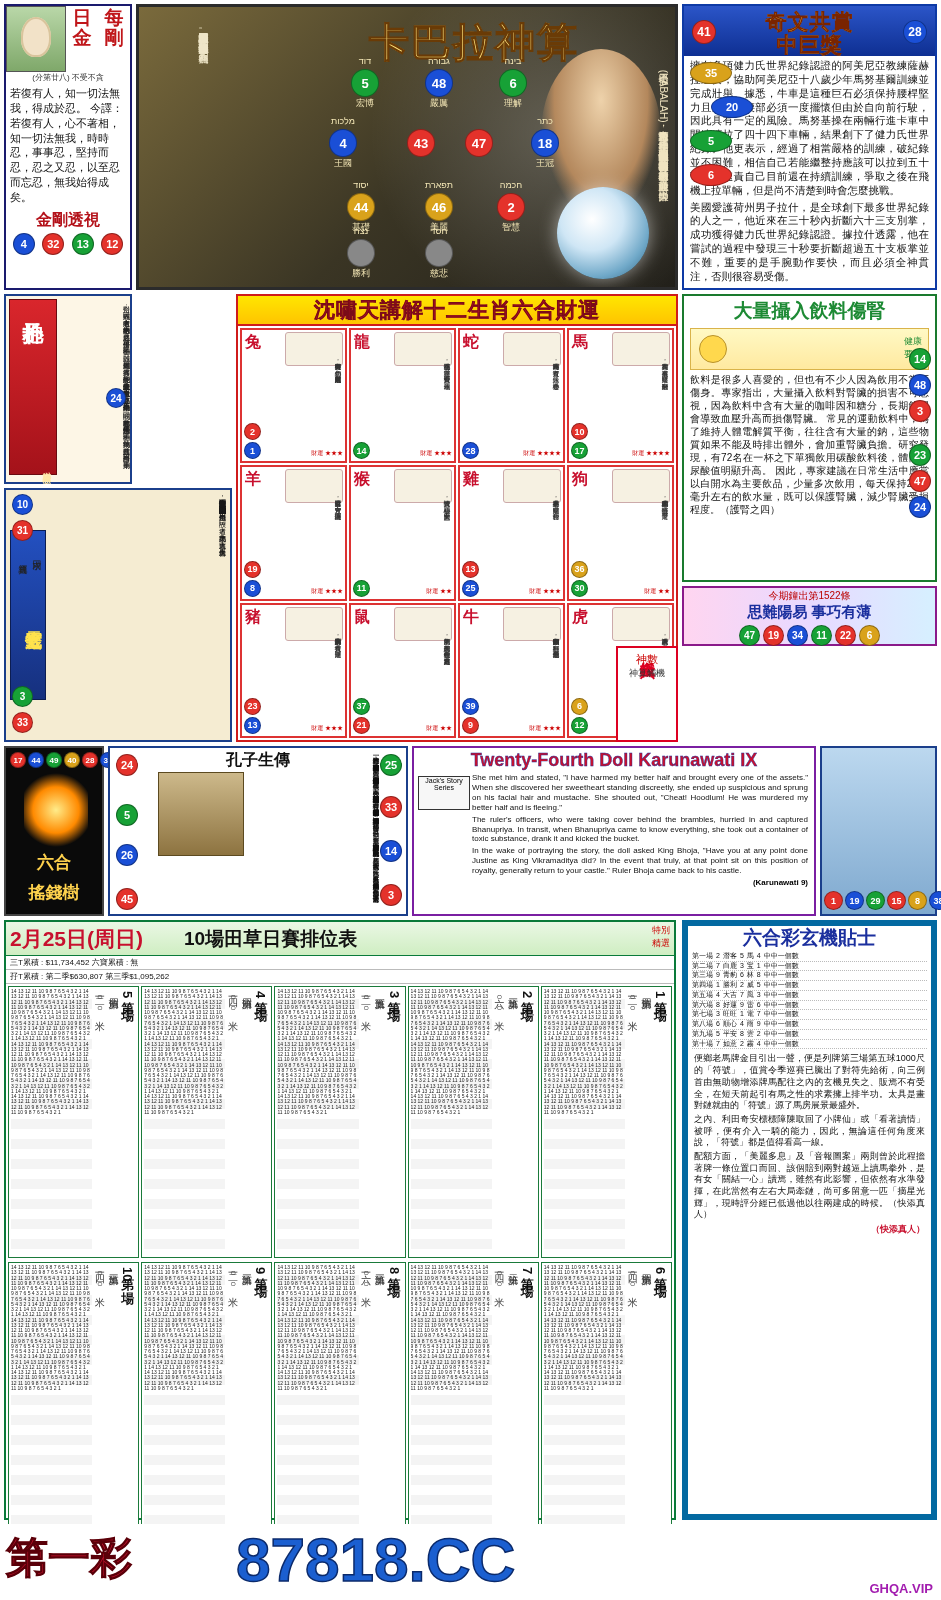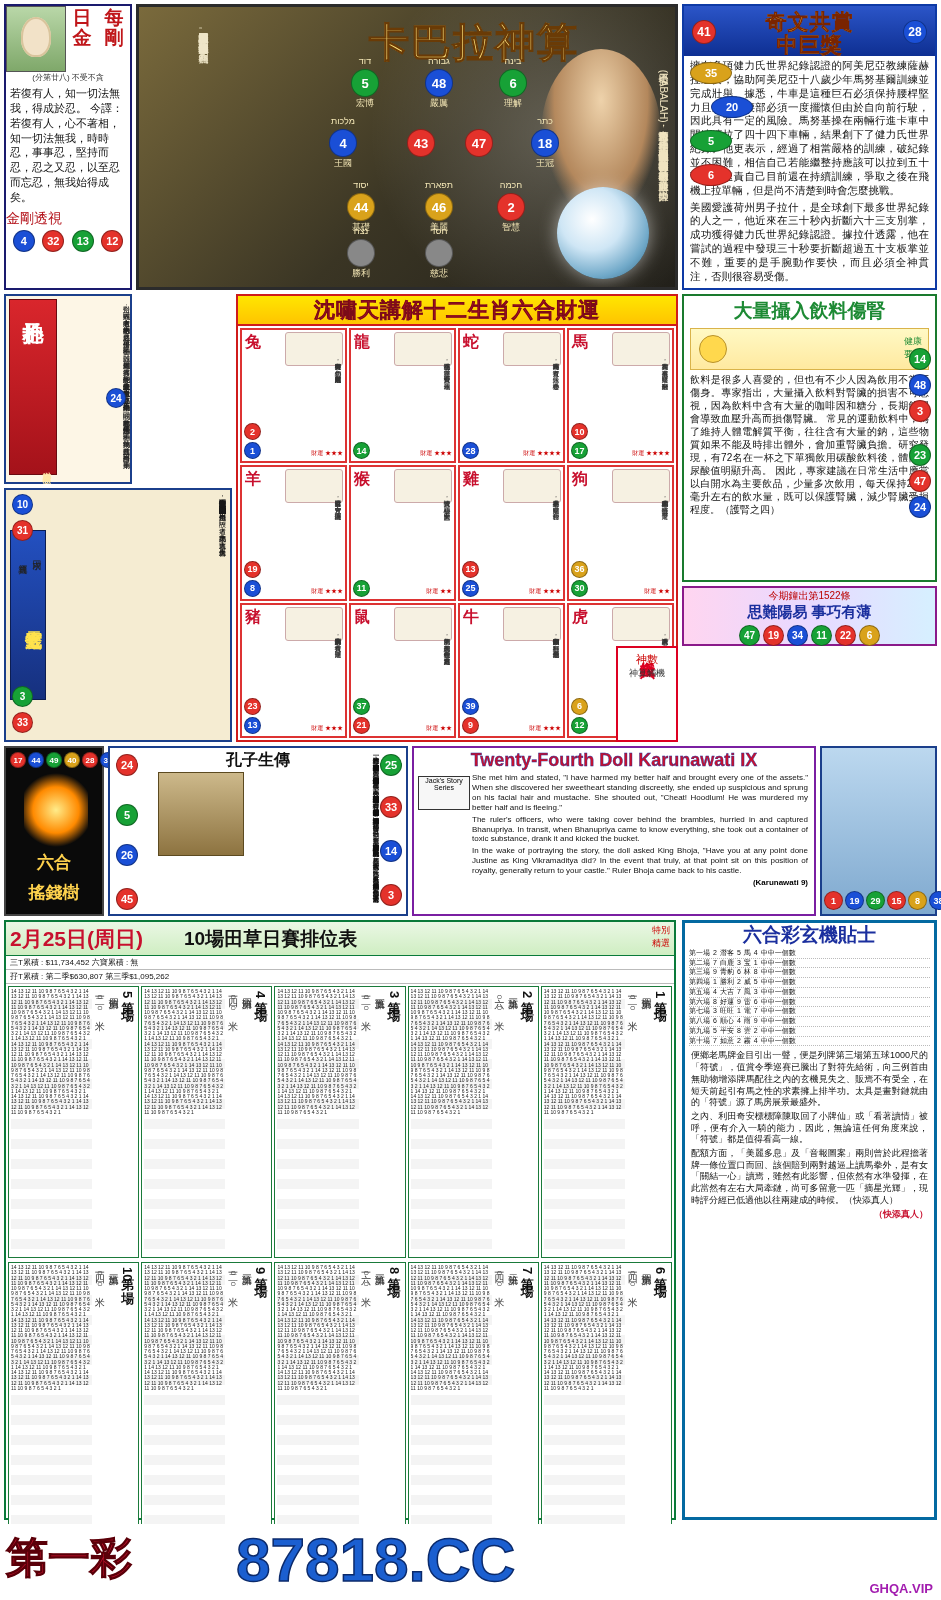--- a/index.html
+++ b/index.html
@@ -29,21 +29,21 @@
   
   #buddha { left:4px; top:4px; width:128px; height:286px; border:2px solid #1a1a6e; background:#fff; }
   #buddha .hdr { display:flex; height:66px; }
   #buddha .portrait { width:60px; height:66px; background:linear-gradient(#b9d7a8,#7fa86a); border:1px solid #555; position:relative; }
   #buddha .portrait:after{content:"";position:absolute;left:14px;top:10px;width:30px;height:40px;border-radius:50% 50% 45% 45%;background:#f2e2c8;box-shadow:0 0 0 2px #d9c49c inset;}
   #buddha .titles { flex:1; display:flex; }
   #buddha .t1, #buddha .t2 { width:50%; text-align:center; font-weight:bold; color:#c0161a; line-height:1.05; font-size:19px; padding-top:2px; }
   #buddha .t2 { color:#c0161a; }
   #buddha .sub { font-size:8px; text-align:center; color:#333; }
   #buddha .body { padding:3px 4px; font-size:11px; line-height:1.35; color:#111; }
-  #buddha .foot { text-align:left; color:#b4121a; font-weight:normal; font-size:14px; margin-top:2px;}
+  #buddha .foot { text-align:center; color:#b4121a; font-weight:bold; font-size:16px; margin-top:2px;}
   #buddha .balls { display:flex; justify-content:space-around; padding:2px 3px 0; }
   #buddha .balls .ball { width:22px; height:22px; font-size:11px; }
 
   
   #kab { left:136px; top:4px; width:542px; height:286px;
      background:
        radial-gradient(circle at 78% 45%, rgba(255,255,255,.22), transparent 42%),
        linear-gradient(135deg,#7a6a3c,#3a3524 55%,#22201a);
      border:3px solid #2b2b2b; overflow:hidden; }
   #kab .title { position:absolute; right:96px; top:8px; font-size:40px; font-weight:bold; color:#ffe27a;
@@ -145,21 +145,21 @@
   #race .rows { position:relative; }
   #race .rrow { display:flex; gap:2px; padding:2px; }
   #race .rcard { flex:1; border:1px solid #1a7a3a; background:#fff; position:relative; height:272px; }
   #race .rcard .lbl { position:absolute; right:2px; top:4px; writing-mode:vertical-rl; font-weight:bold; font-size:13px; color:#111;}
   #race .rcard .sub { position:absolute; right:18px; top:4px; writing-mode:vertical-rl; font-size:10px; color:#333;}
   #race .rcard .dist{ position:absolute; right:32px; top:4px; writing-mode:vertical-rl; font-size:10px; color:#333;}
   #race .rcard .grid { position:absolute; left:2px; top:2px; right:46px; bottom:2px; font-size:5px; line-height:1.05; color:#222; overflow:hidden;
      background:repeating-linear-gradient(to bottom, #fff 0 10px, #f4f4f4 10px 20px); }
 
   
-  #tips { left:682px; top:920px; width:255px; height:600px; border:3px solid #0369a1; background:#fff;}
+  #tips { left:682px; top:920px; width:255px; height:600px; border:6px solid #0369a1; background:#fff;}
   #tips .th { text-align:center; font-weight:bold; color:#1b2f9e; font-size:19px; line-height:1.05; padding:2px 0;}
   #tips .sh { text-align:center; font-weight:bold; color:#c8102e; font-size:17px; padding:2px 0; border-top:1px solid #ccc; border-bottom:1px solid #ccc;}
   #tips .tbl { font-size:7px; line-height:1.25; padding:2px 4px; color:#111;}
   #tips .tbl .r { display:flex; gap:3px; border-bottom:1px dotted #bbb;}
   #tips .tbl .r span { white-space:nowrap; }
   #tips p { font-size:9px; line-height:1.3; margin:2px 6px; color:#111; text-align:justify;}
   #tips .end { text-align:right; font-size:9px; color:#c8102e; font-weight:bold; margin-right:6px;}
 
   
   #footer { left:0; top:1524px; width:941px; height:76px; background:#fff; }

